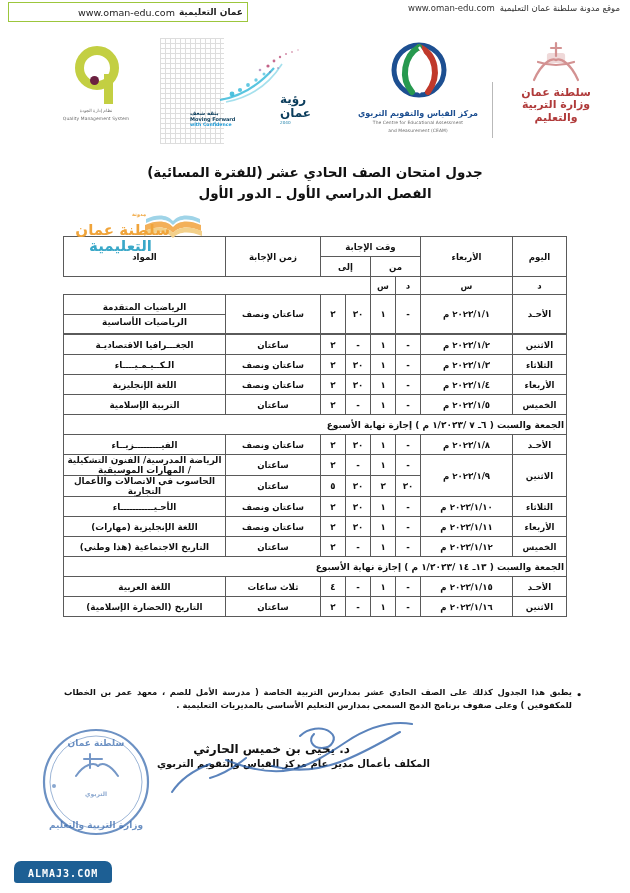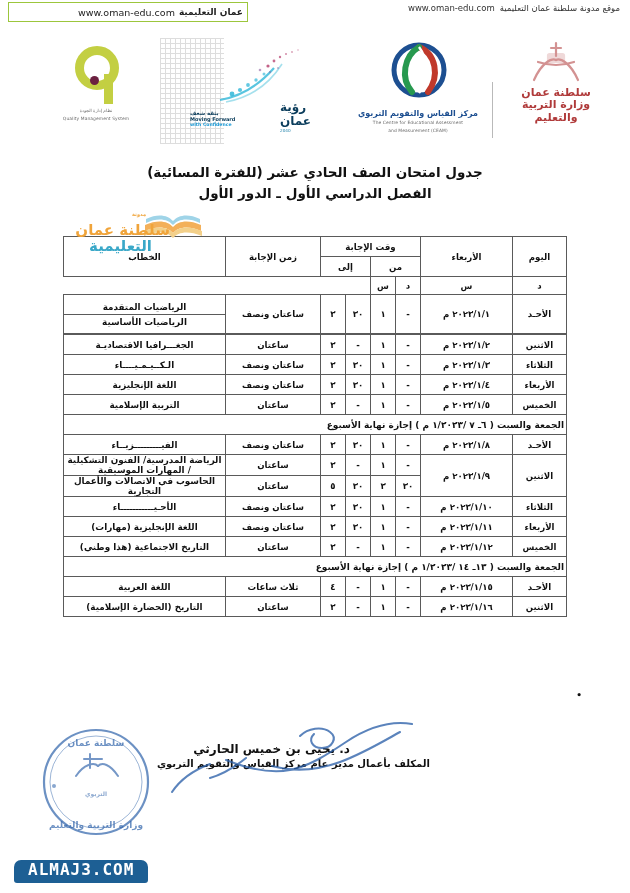--- a/index.html
+++ b/index.html
@@ -127,21 +127,21 @@
       repeating-linear-gradient(to bottom, #d8d8d8 0 1px, transparent 1px 5px);
     opacity: .85;
   }
   .vision-swoosh {
     position: absolute;
     left: 52px; top: 6px;
     width: 108px; height: 64px;
   }
   .vision-txt {
     position: absolute;
-    left: 120px; top: 62px;
+    left: 120px; top: 54px;
     width: 60px;
     text-align: left;
     direction: rtl;
   }
   .vision-ar {
     font-size: 12px;
     font-weight: bold;
     color: #0b3d5c;
     letter-spacing: -.3px;
   }
@@ -367,24 +367,24 @@
   }
 
   
   .almaj {
     position: absolute;
     left: 14px;
     bottom: 10px;
     background: #1d5f94;
     color: #ffffff;
     font-family: "DejaVu Sans Mono", "Liberation Mono", monospace;
-    font-size: 16px;
+    font-size: 10px;
     font-weight: bold;
     letter-spacing: 1px;
-    padding: 0 14px 4px 14px;
+    padding: 7px 14px 4px 14px;
     border-radius: 7px 7px 3px 3px;
     direction: ltr;
   }
 </style>
 </head>
 <body>
 
 <div class="topbar">
   <div class="topbar-box">
     <span class="ar">عمان التعليمية</span>
@@ -508,21 +508,21 @@
         <col class="col-th">
       <col class="col-dur">
         <col class="col-subj">
     </colgroup>
     <thead>
       <tr>
         <th class="hdr hdr-tall" rowspan="2">اليوم</th>
         <th class="hdr hdr-tall" rowspan="2">الأربعاء</th>
         <th class="hdr" colspan="4">وقت الإجابة</th>
         <th class="hdr hdr-tall" rowspan="2">زمن الإجابة</th>
-        <th class="hdr hdr-tall" rowspan="2">الخطاب</th>
+        <th class="hdr hdr-tall" rowspan="2">المواد</th>
       </tr>
       <tr>
         <th class="hdr" colspan="2">من</th>
         <th class="hdr" colspan="2">إلى</th>
       </tr>
       <tr>
         <th class="sub">د</th>
         <th class="sub">س</th>
         <th class="sub">د</th>
         <th class="sub">س</th>
@@ -684,20 +684,21 @@
         <td>ساعتان</td>
         <td class="subj">التاريخ (الحضارة الإسلامية)</td>
       </tr>
 
     </tbody>
   </table>
 </div>
 
 <div class="footnote">
   <span class="bullet">•</span>
+  <span>يطبق هذا الجدول كذلك على الصف الحادي عشر بمدارس التربية الخاصة ( مدرسة الأمل للصم ، معهد عمر بن الخطاب للمكفوفين ) وعلى صفوف برنامج الدمج السمعي بمدارس التعليم الأساسي بالمديريات التعليمية .</span>
 </div>
 
 <div class="sig-block">
 
   <svg class="stamp" viewBox="0 0 140 118">
     <circle cx="66" cy="58" r="52" fill="none" stroke="#2a5fa8" stroke-width="2.2" opacity=".75"></circle>
     <circle cx="66" cy="58" r="46" fill="none" stroke="#2a5fa8" stroke-width="1" opacity=".5"></circle>
     <g fill="#2a5fa8" opacity=".75" font-size="9" font-weight="bold" font-family="DejaVu Sans, sans-serif" text-anchor="middle">
       <text x="66" y="22">سلطنة عمان</text>
       <text x="66" y="104">وزارة التربية والتعليم</text>

